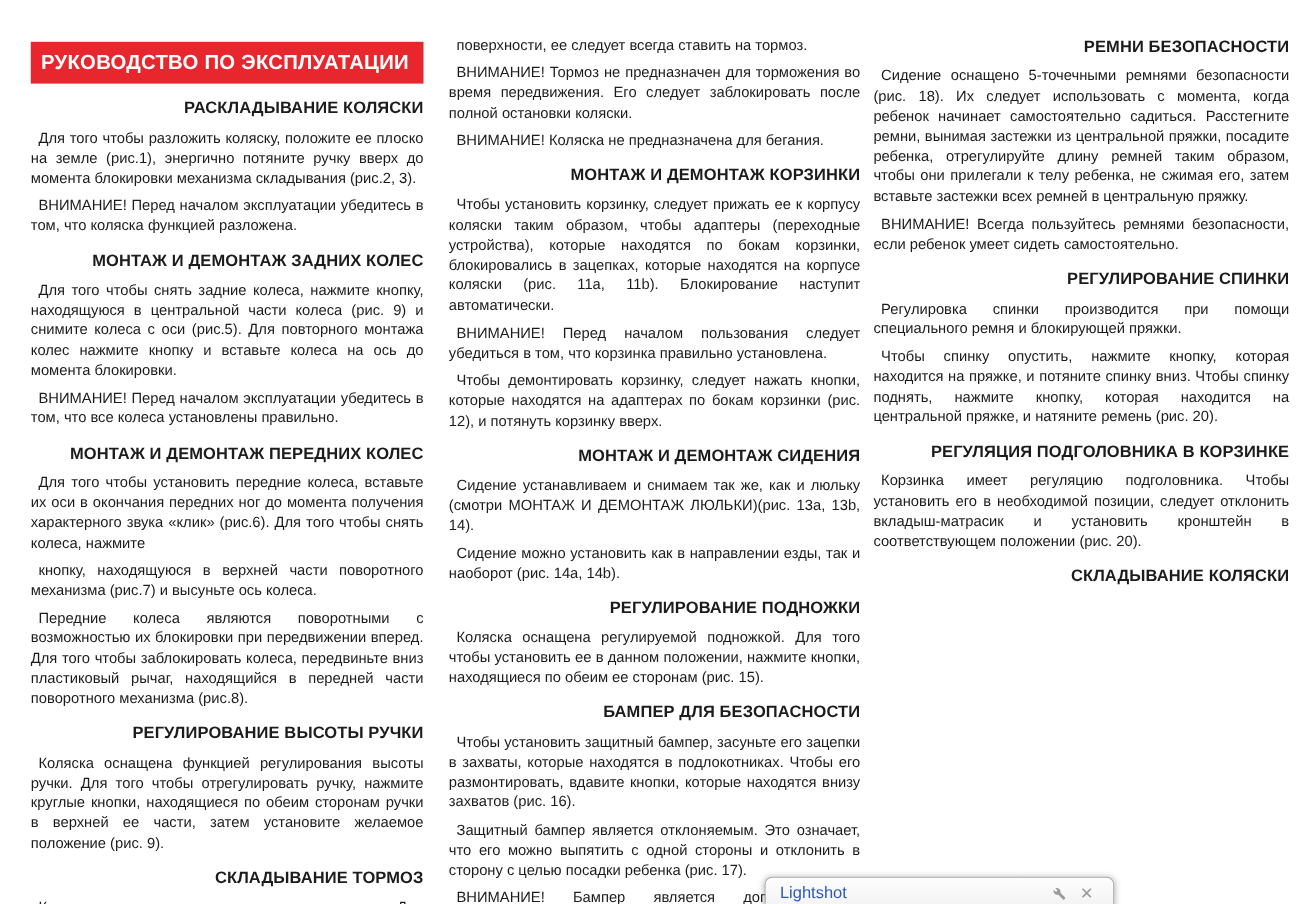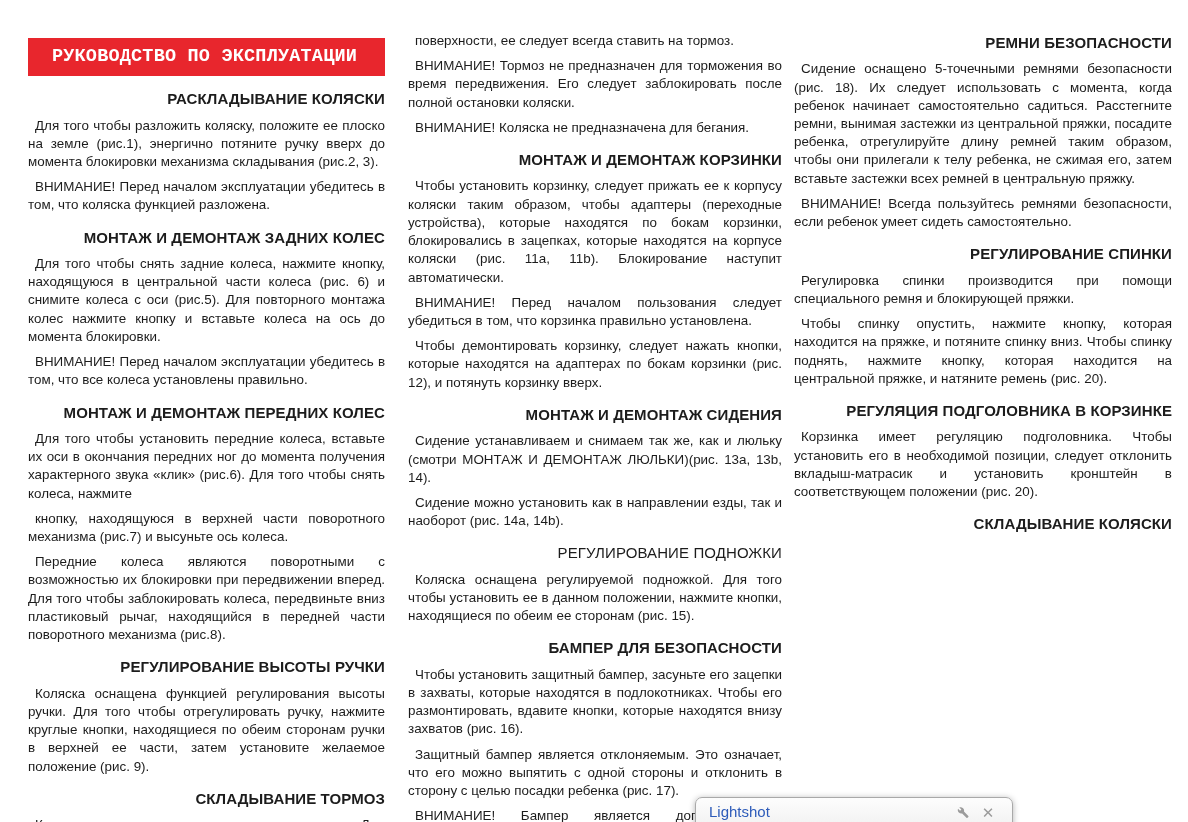--- a/index.html
+++ b/index.html
@@ -29,31 +29,30 @@
 
   .banner {
     background: #e8262d;
     color: #ffffff;
     font-weight: bold;
     font-size: 18.5px;
     text-align: center;
     padding: 6px 4px 7px 0;
     letter-spacing: 0.2px;
     margin-bottom: 6px;
-    font-family: Liberation Mono, monospace;
   }
   .heading, .heading_light {
     font-size: 15px;
     font-weight: bold;
     margin: 13px 0 5px 0;
     padding-left: 7px;
     letter-spacing: 0.1px;
     text-align: right;
   }
-  .heading_light { font-weight: normal; }
+  .heading_light { font-weight: bold; }
   .paragraph {
     margin: 7px 0;
     text-align: justify;
     text-indent: 7px;
   }
 
   
   .lightshot {
     position: absolute;
     left: 695px;
@@ -103,21 +102,21 @@
 
   <div class="col col1">
     <div class="banner" style="background: rgb(232, 38, 45); color: rgb(255, 255, 255);">
       <span>РУКОВОДСТВО ПО ЭКСПЛУАТАЦИИ</span>
     </div>
     <div>
         <div class="heading">РАСКЛАДЫВАНИЕ КОЛЯСКИ</div>
         <div class="paragraph">Для того чтобы разложить коляску, положите ее плоско на земле (рис.1), энергично потяните ручку вверх до момента блокировки механизма складывания (рис.2, 3).</div>
         <div class="paragraph">ВНИМАНИЕ! Перед началом эксплуатации убедитесь в том, что коляска функцией разложена.</div>
         <div class="heading">МОНТАЖ И ДЕМОНТАЖ ЗАДНИХ КОЛЕС</div>
-        <div class="paragraph">Для того чтобы снять задние колеса, нажмите кнопку, находящуюся в центральной части колеса (рис. 6) и снимите колеса с оси (рис.5). Для повторного монтажа колес нажмите кнопку и вставьте колеса на ось до момента блокировки.</div>
+        <div class="paragraph">Для того чтобы снять задние колеса, нажмите кнопку, находящуюся в центральной части колеса (рис. 9) и снимите колеса с оси (рис.5). Для повторного монтажа колес нажмите кнопку и вставьте колеса на ось до момента блокировки.</div>
         <div class="paragraph">ВНИМАНИЕ! Перед началом эксплуатации убедитесь в том, что все колеса установлены правильно.</div>
         <div class="heading">МОНТАЖ И ДЕМОНТАЖ ПЕРЕДНИХ КОЛЕС</div>
         <div class="paragraph">Для того чтобы установить передние колеса, вставьте их оси в окончания передних ног до момента получения характерного звука «клик» (рис.6). Для того чтобы снять колеса, нажмите</div>
         <div class="paragraph">кнопку, находящуюся в верхней части поворотного механизма (рис.7) и высуньте ось колеса.</div>
         <div class="paragraph">Передние колеса являются поворотными с возможностью их блокировки при передвижении вперед. Для того чтобы заблокировать колеса, передвиньте вниз пластиковый рычаг, находящийся в передней части поворотного механизма (рис.8).</div>
         <div class="heading">РЕГУЛИРОВАНИЕ ВЫСОТЫ РУЧКИ</div>
         <div class="paragraph">Коляска оснащена функцией регулирования высоты ручки. Для того чтобы отрегулировать ручку, нажмите круглые кнопки, находящиеся по обеим сторонам ручки в верхней ее части, затем установите желаемое положение (рис. 9).</div>
         <div class="heading">СКЛАДЫВАНИЕ ТОРМОЗ</div>
         <div class="paragraph">Коляска оснащена задним стояночным тормозом. Для того чтобы заблокировать тормоз, нажмите его ножку (рис. 10). Для того чтобы снять блокаду тормоза, поднимите ножку.</div>
       </div>

